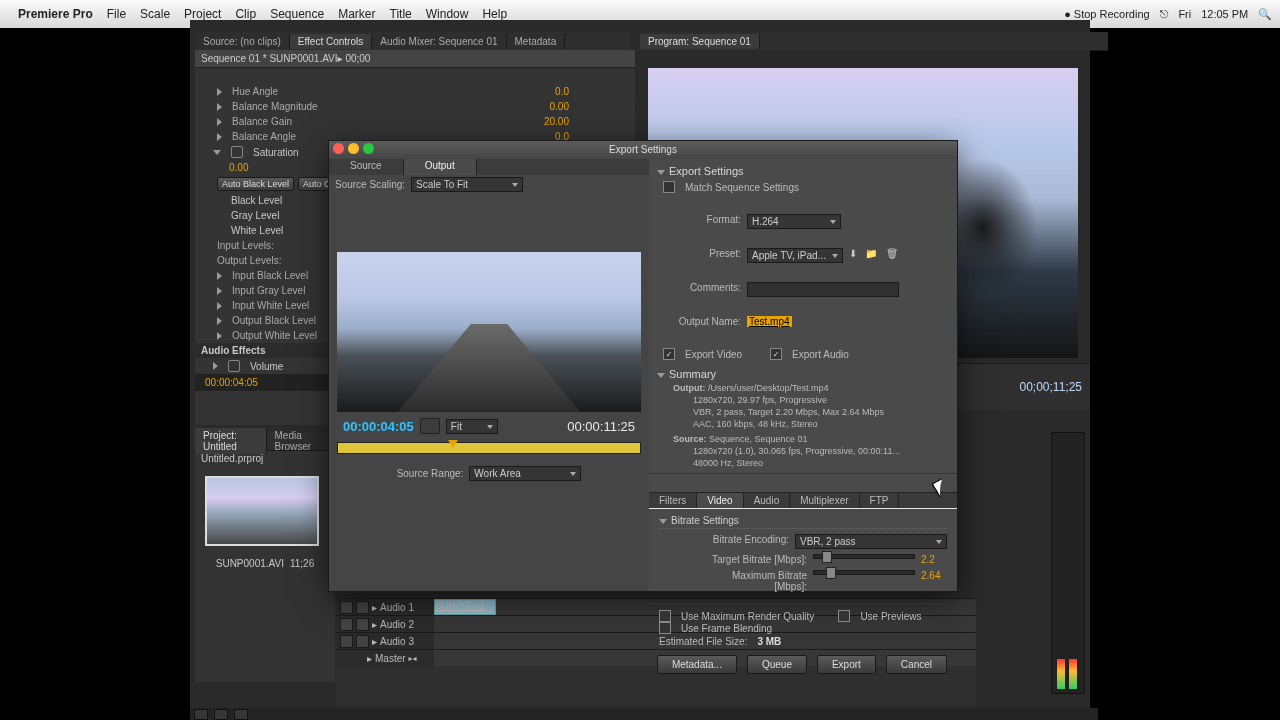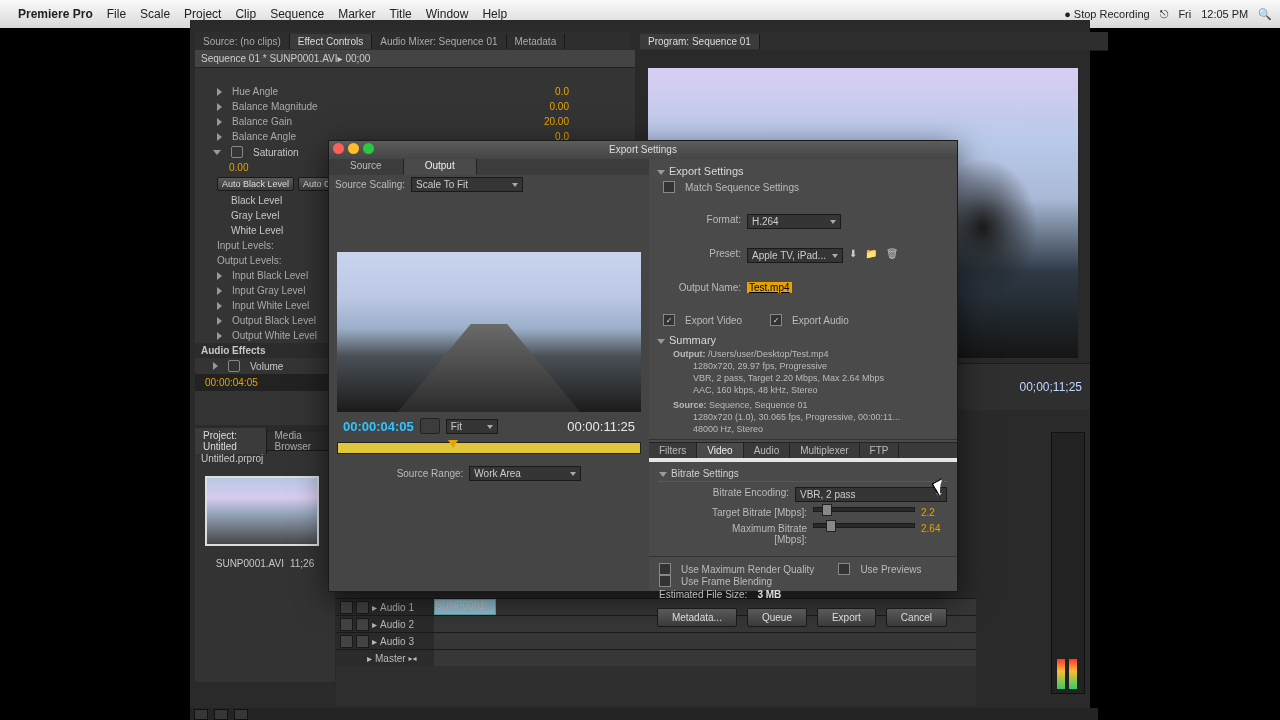--- a/index.html
+++ b/index.html
@@ -42,21 +42,21 @@
   .prog .vid{position:absolute;top:18px;left:8px;width:430px;height:290px;background:linear-gradient(#d8cef2 0%,#b9c9ea 25%,#aab9d6 45%,#2e3a46 70%,#151515 100%)}
   .tree{position:absolute;right:40px;top:90px;width:110px;height:140px;background:radial-gradient(ellipse,#1a1a1a 0%,transparent 70%)}
   .prog-ctrl{position:absolute;bottom:0;left:0;right:0;height:46px;background:#2f2f2f;border-top:1px solid #1a1a1a;display:flex;align-items:center;padding:0 8px;gap:6px}
   .btn{width:18px;height:14px;background:#3c3c3c;border:1px solid #222;border-radius:2px}
   .prog-tc{color:#c0d8ff;margin-left:auto;font-size:12px}
 
   
   .tl{position:absolute;bottom:14px;left:336px;width:640px;height:108px;background:#2f2f2f}
   .track{display:flex;align-items:center;height:16px;border-top:1px solid #1a1a1a;background:#373737}
   .track .hd{width:90px;background:#2b2b2b;padding:0 4px;display:flex;align-items:center;gap:3px;height:100%;color:#bbb}
-  .clip{height:14px;background:#9bd49b;border:1px solid #5a8;}
+  .clip{height:14px;background:#9bd49b;border:1px solid #5a8;text-decoration:underline;}
   .clip.audio{background:#96c2d6;border:1px solid #6aa}
   .tbtn{width:11px;height:11px;background:#444;border:1px solid #1a1a1a}
 
   
   .dialog{position:absolute;top:140px;left:328px;width:628px;height:450px;background:#4c1d95;border:1px solid #1a1a1a;box-shadow:0 8px 30px rgba(0,0,0,.6)}
   .dlg-title{height:18px;background:linear-gradient(#5c5c5c,#454545);text-align:center;color:#ddd;line-height:18px;border-bottom:1px solid #222;position:relative}
   .traffic{position:absolute;left:4px;top:2px;display:flex;gap:4px}
   .dot{width:11px;height:11px;border-radius:50%}
   .dot.r{background:#ff5f56}.dot.y{background:#ffbd2e}.dot.g{background:#27c93f}
   .dlg-left{position:absolute;top:18px;left:0;width:320px;bottom:0;background:#454545;border-right:1px solid #222}
@@ -80,21 +80,21 @@
   .kv{display:flex;align-items:flex-start;margin:19px 0}
   .kv .k{width:84px;text-align:right;color:#bbb;margin-right:6px}
   .txtin{background:#313131;border:1px solid #1a1a1a;height:13px;flex:1;max-width:150px}
   .chk{width:10px;height:10px;border:1px solid #888;background:#333;display:inline-flex;align-items:center;justify-content:center;margin-right:4px}
   .chk.on::after{content:"✓";color:#ddd;font-size:8px}
   .link{color:#e7a400;text-decoration:underline}
   .mini{color:#bbb;font-size:9px;line-height:12px;padding-left:36px}
   .icongp{display:flex;gap:8px;margin-left:6px;color:#ccc}
   .icongp span{cursor:pointer}
 
-  .tabs2{display:flex;background:#3a3a3a;border-top:1px solid #222;border-bottom:4px solid #e5e5e5;margin-top:2px}
+  .tabs2{display:flex;background:#3a3a3a;border-top:1px solid #222;border-bottom:1px solid #e5e5e5;margin-top:18px}
   .tabs2 .t{padding:2px 10px;color:#bbb;font-size:10px;border-right:1px solid #222}
   .tabs2 .t.active{background:#4a4a4a;color:#eee}
   .grp{padding:6px 10px}
   .grp .title{color:#d0d0d0;font-size:10px;margin-bottom:4px;border-bottom:1px dotted #666;padding-bottom:2px}
   .slider{display:flex;margin:5px 0}
   .slider .sl{width:110px;margin-left:auto;text-align:right;color:#bbb}
   .track-s{flex:0 0 100px;height:3px;background:#2a2a2a;border:1px solid #1a1a1a;position:relative;margin:0 6px}
   .thumb-s{position:absolute;top:-4px;width:8px;height:10px;background:#888;border:1px solid #222}
   .sval{color:#e7a400;width:26px;text-align:left}
 
@@ -367,20 +367,24 @@
       <div class="kv">
           <span class="k">Preset:</span>
           <div class="sel" style="min-width:72px">Apple TV, iPad...</div>
         <div class="icongp">
           <span>⬇</span>
           <span>📁</span>
           <span>🗑</span>
         </div>
       </div>
       <div class="kv">
+          <span class="k">Comments:</span>
+          <div class="txtin"></div>
+        </div>
+      <div class="kv">
           <span class="k">Output Name:</span>
           <span class="link" style="background:#e7a400;color:#000;padding:0 2px">Test.mp4</span>
         </div>
       <div class="row">
         <span class="chk on"></span>
           <span class="lbl">Export Video</span>
         <span style="width:16px"></span>
         <span class="chk on"></span>
           <span class="lbl">Export Audio</span>
       </div>

